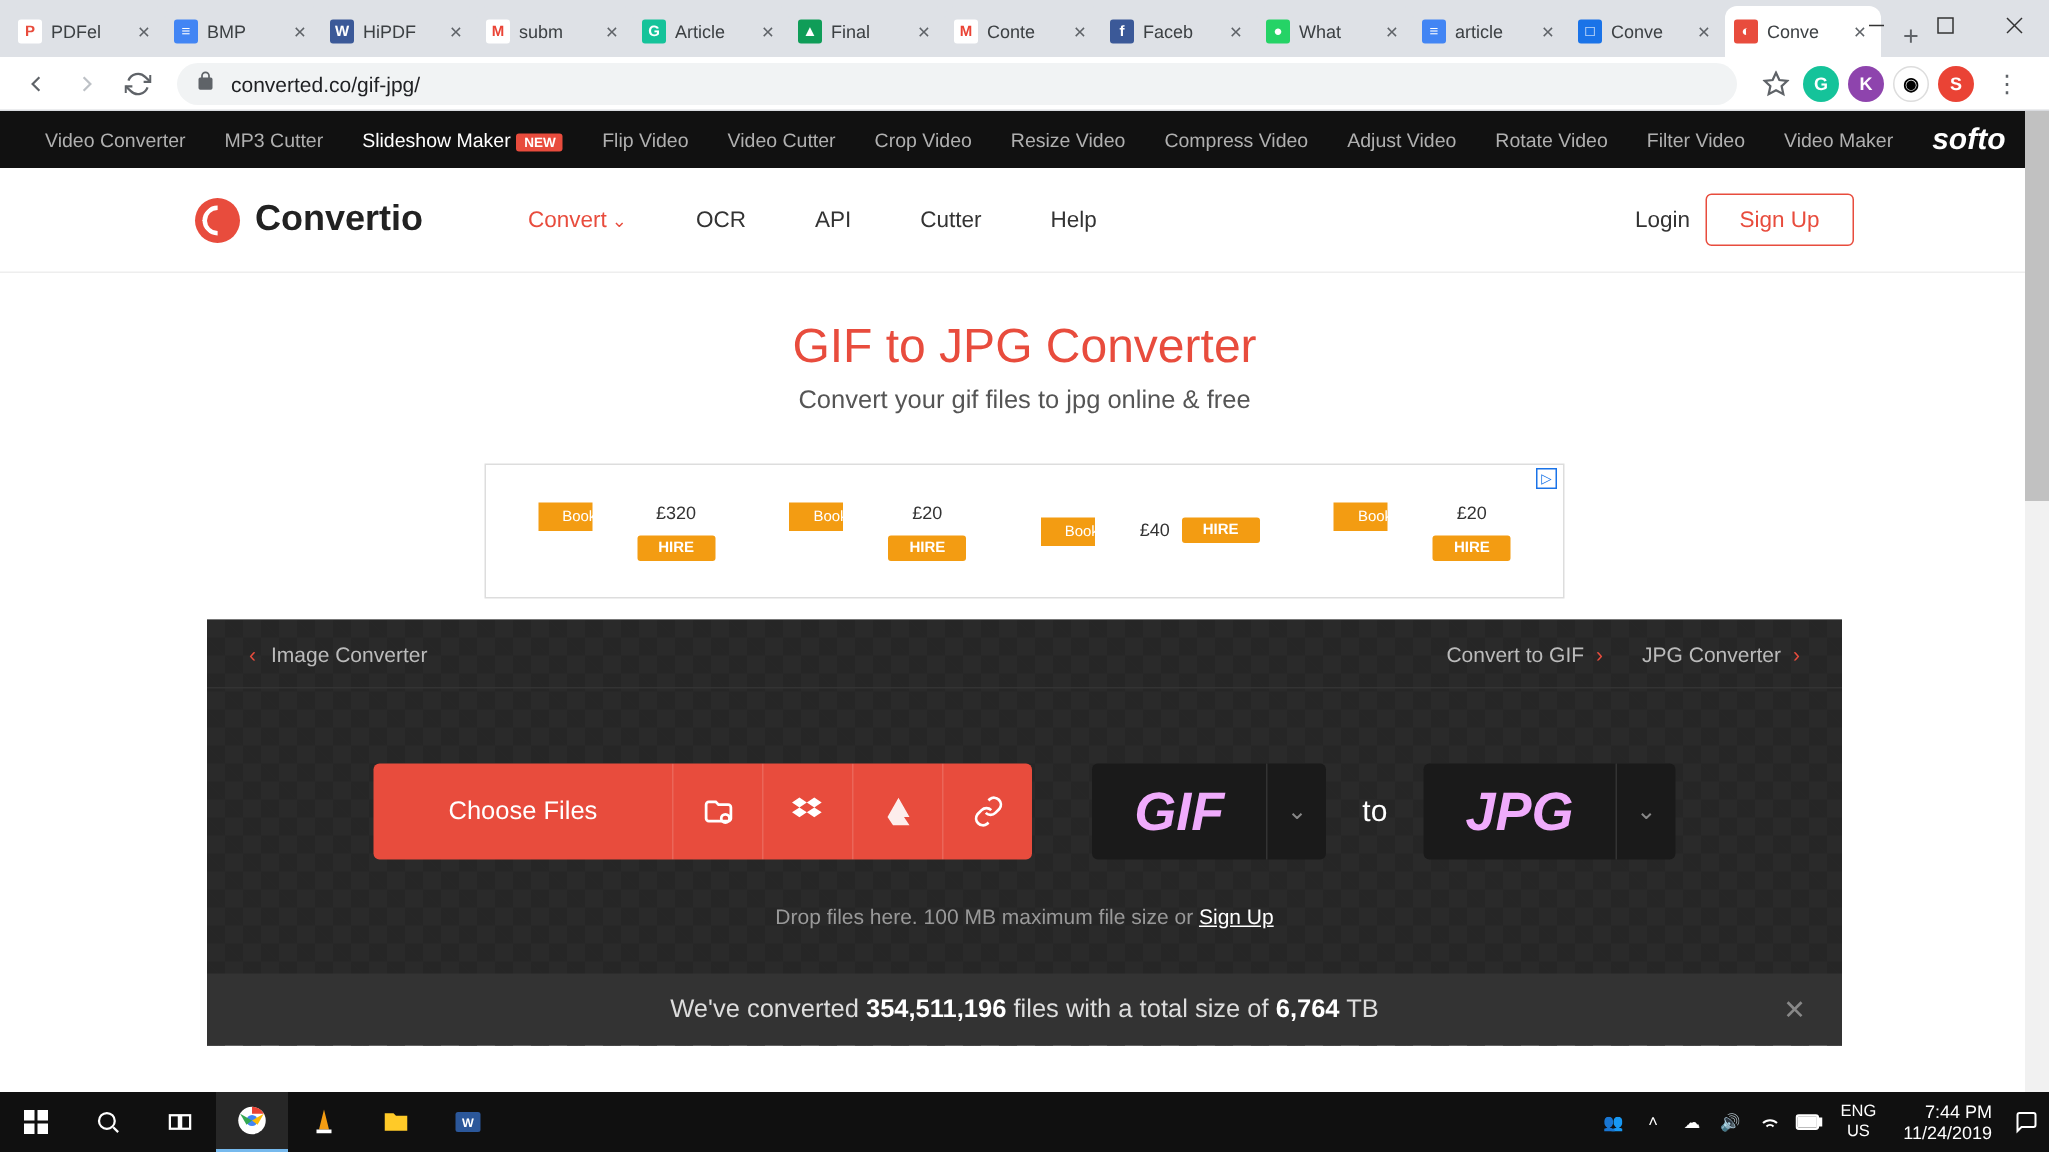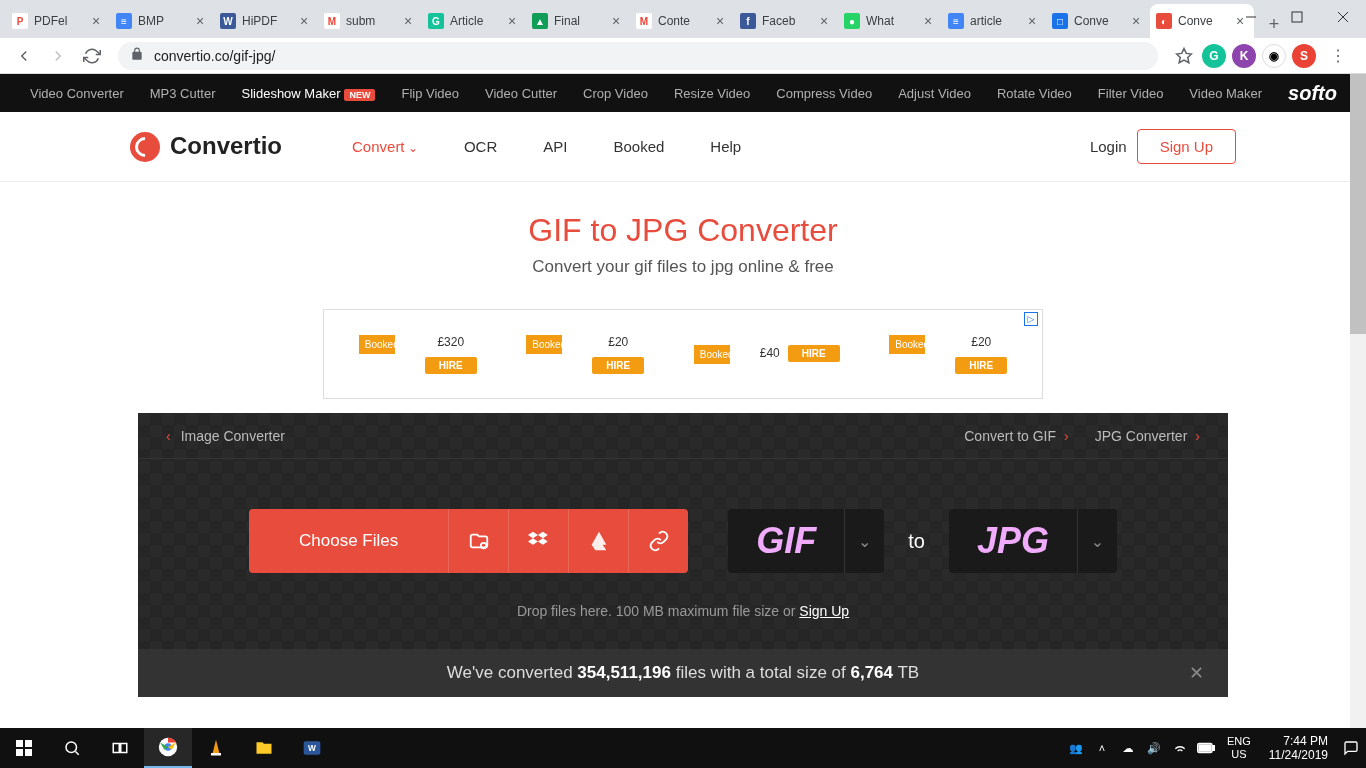--- a/index.html
+++ b/index.html
@@ -46,21 +46,21 @@
 .main-nav .conv::after { content:" ⌄"; color:#e84c3d; font-size:12px; }
 .auth { margin-left:auto; display:flex; align-items:center; gap:10px; }
 .login { color:#333; font-size:15px; cursor:pointer; }
 .signup { border:1px solid #e84c3d; color:#e84c3d; padding:8px 22px; border-radius:4px; font-size:15px; cursor:pointer; }
 
 .hero { text-align:center; padding:30px 0 20px; }
 .hero h1 { font-size:32px; color:#e84c3d; font-weight:400; }
 .hero p { font-size:17px; color:#555; margin-top:8px; }
 
 .ad { width:720px; height:90px; border:1px solid #ddd; margin:12px auto 14px; display:flex; align-items:center; justify-content:space-around; position:relative; padding:0 10px; }
-.ad-box { background:#f39c12; color:#fff; font-size:10px; padding:4px 6px; text-align:center; width:36px; }
+.ad-box { background:#f39c12; color:#fff; font-size:10px; padding:4px 16px; text-align:center; width:36px; }
 .ad-price { font-size:12px; color:#333; }
 .ad-hire { background:#f39c12; color:#fff; font-size:10px; font-weight:bold; padding:3px 14px; border-radius:2px; }
 .ad-info { position:absolute; top:2px; right:4px; width:14px; height:14px; border:1px solid #1a73e8; color:#1a73e8; font-size:9px; display:flex; align-items:center; justify-content:center; }
 
 .dropzone { width:1090px; margin:0 auto; background:#2a2a2a; background-image:linear-gradient(45deg,#262626 25%,transparent 25%,transparent 75%,#262626 75%),linear-gradient(45deg,#262626 25%,transparent 25%,transparent 75%,#262626 75%); background-size:24px 24px; background-position:0 0,12px 12px; }
 .crumbs { height:46px; display:flex; align-items:center; padding:0 28px; font-size:14px; color:#bbb; border-bottom:1px solid #333; }
 .crumb-l { display:flex; align-items:center; gap:10px; cursor:pointer; }
 .crumb-r { margin-left:auto; display:flex; align-items:center; gap:26px; }
 .crumb-r a { color:#bbb; cursor:pointer; display:flex; align-items:center; gap:8px; }
 .chev { color:#e84c3d; font-size:14px; }
@@ -197,21 +197,21 @@
   <div class="nav-btn">
       <svg width="18" height="18" viewBox="0 0 24 24" fill="none" stroke="#5f6368" stroke-width="2">
         <path d="M23 4v6h-6M1 20v-6h6"></path>
         <path d="M3.51 9a9 9 0 0 1 14.85-3.36L23 10M1 14l4.64 4.36A9 9 0 0 0 20.49 15"></path>
       </svg>
     </div>
   <div class="omnibox">
     <span class="lock"><svg width="14" height="14" viewBox="0 0 24 24" fill="#5f6368">
           <path d="M18 8h-1V6A5 5 0 0 0 7 6v2H6a2 2 0 0 0-2 2v10a2 2 0 0 0 2 2h12a2 2 0 0 0 2-2V10a2 2 0 0 0-2-2zM9 6a3 3 0 0 1 6 0v2H9z"></path>
         </svg></span>
-    <span>convertio.co/gif-jpg/</span>
+    <span>converted.co/gif-jpg/</span>
   </div>
   <div class="nav-btn">
       <svg width="18" height="18" viewBox="0 0 24 24" fill="none" stroke="#5f6368" stroke-width="2">
         <polygon points="12 2 15 8.5 22 9.3 17 14 18.5 21 12 17.5 5.5 21 7 14 2 9.3 9 8.5 12 2"></polygon>
       </svg>
     </div>
   <div class="ext-icons">
     <div class="ext-ico" style="background:#15c39a;color:#fff">G</div>
     <div class="ext-ico" style="background:#8e44ad;color:#fff">K</div>
     <div class="ext-ico" style="background:#fff;border:1px solid #ddd">◉</div>
@@ -240,21 +240,21 @@
 
   <div class="site-header">
     <div class="logo">
       <span class="logo-ico"></span>
       <span>Convertio</span>
     </div>
     <div class="main-nav">
       <span class="conv">Convert</span>
       <span>OCR</span>
       <span>API</span>
-      <span>Booked</span>
+      <span>Cutter</span>
       <span>Help</span>
     </div>
     <div class="auth">
       <span class="login">Login</span>
       <span class="signup">Sign Up</span>
     </div>
   </div>
 
   <div class="hero">
     <h1>GIF to JPG Converter</h1>

